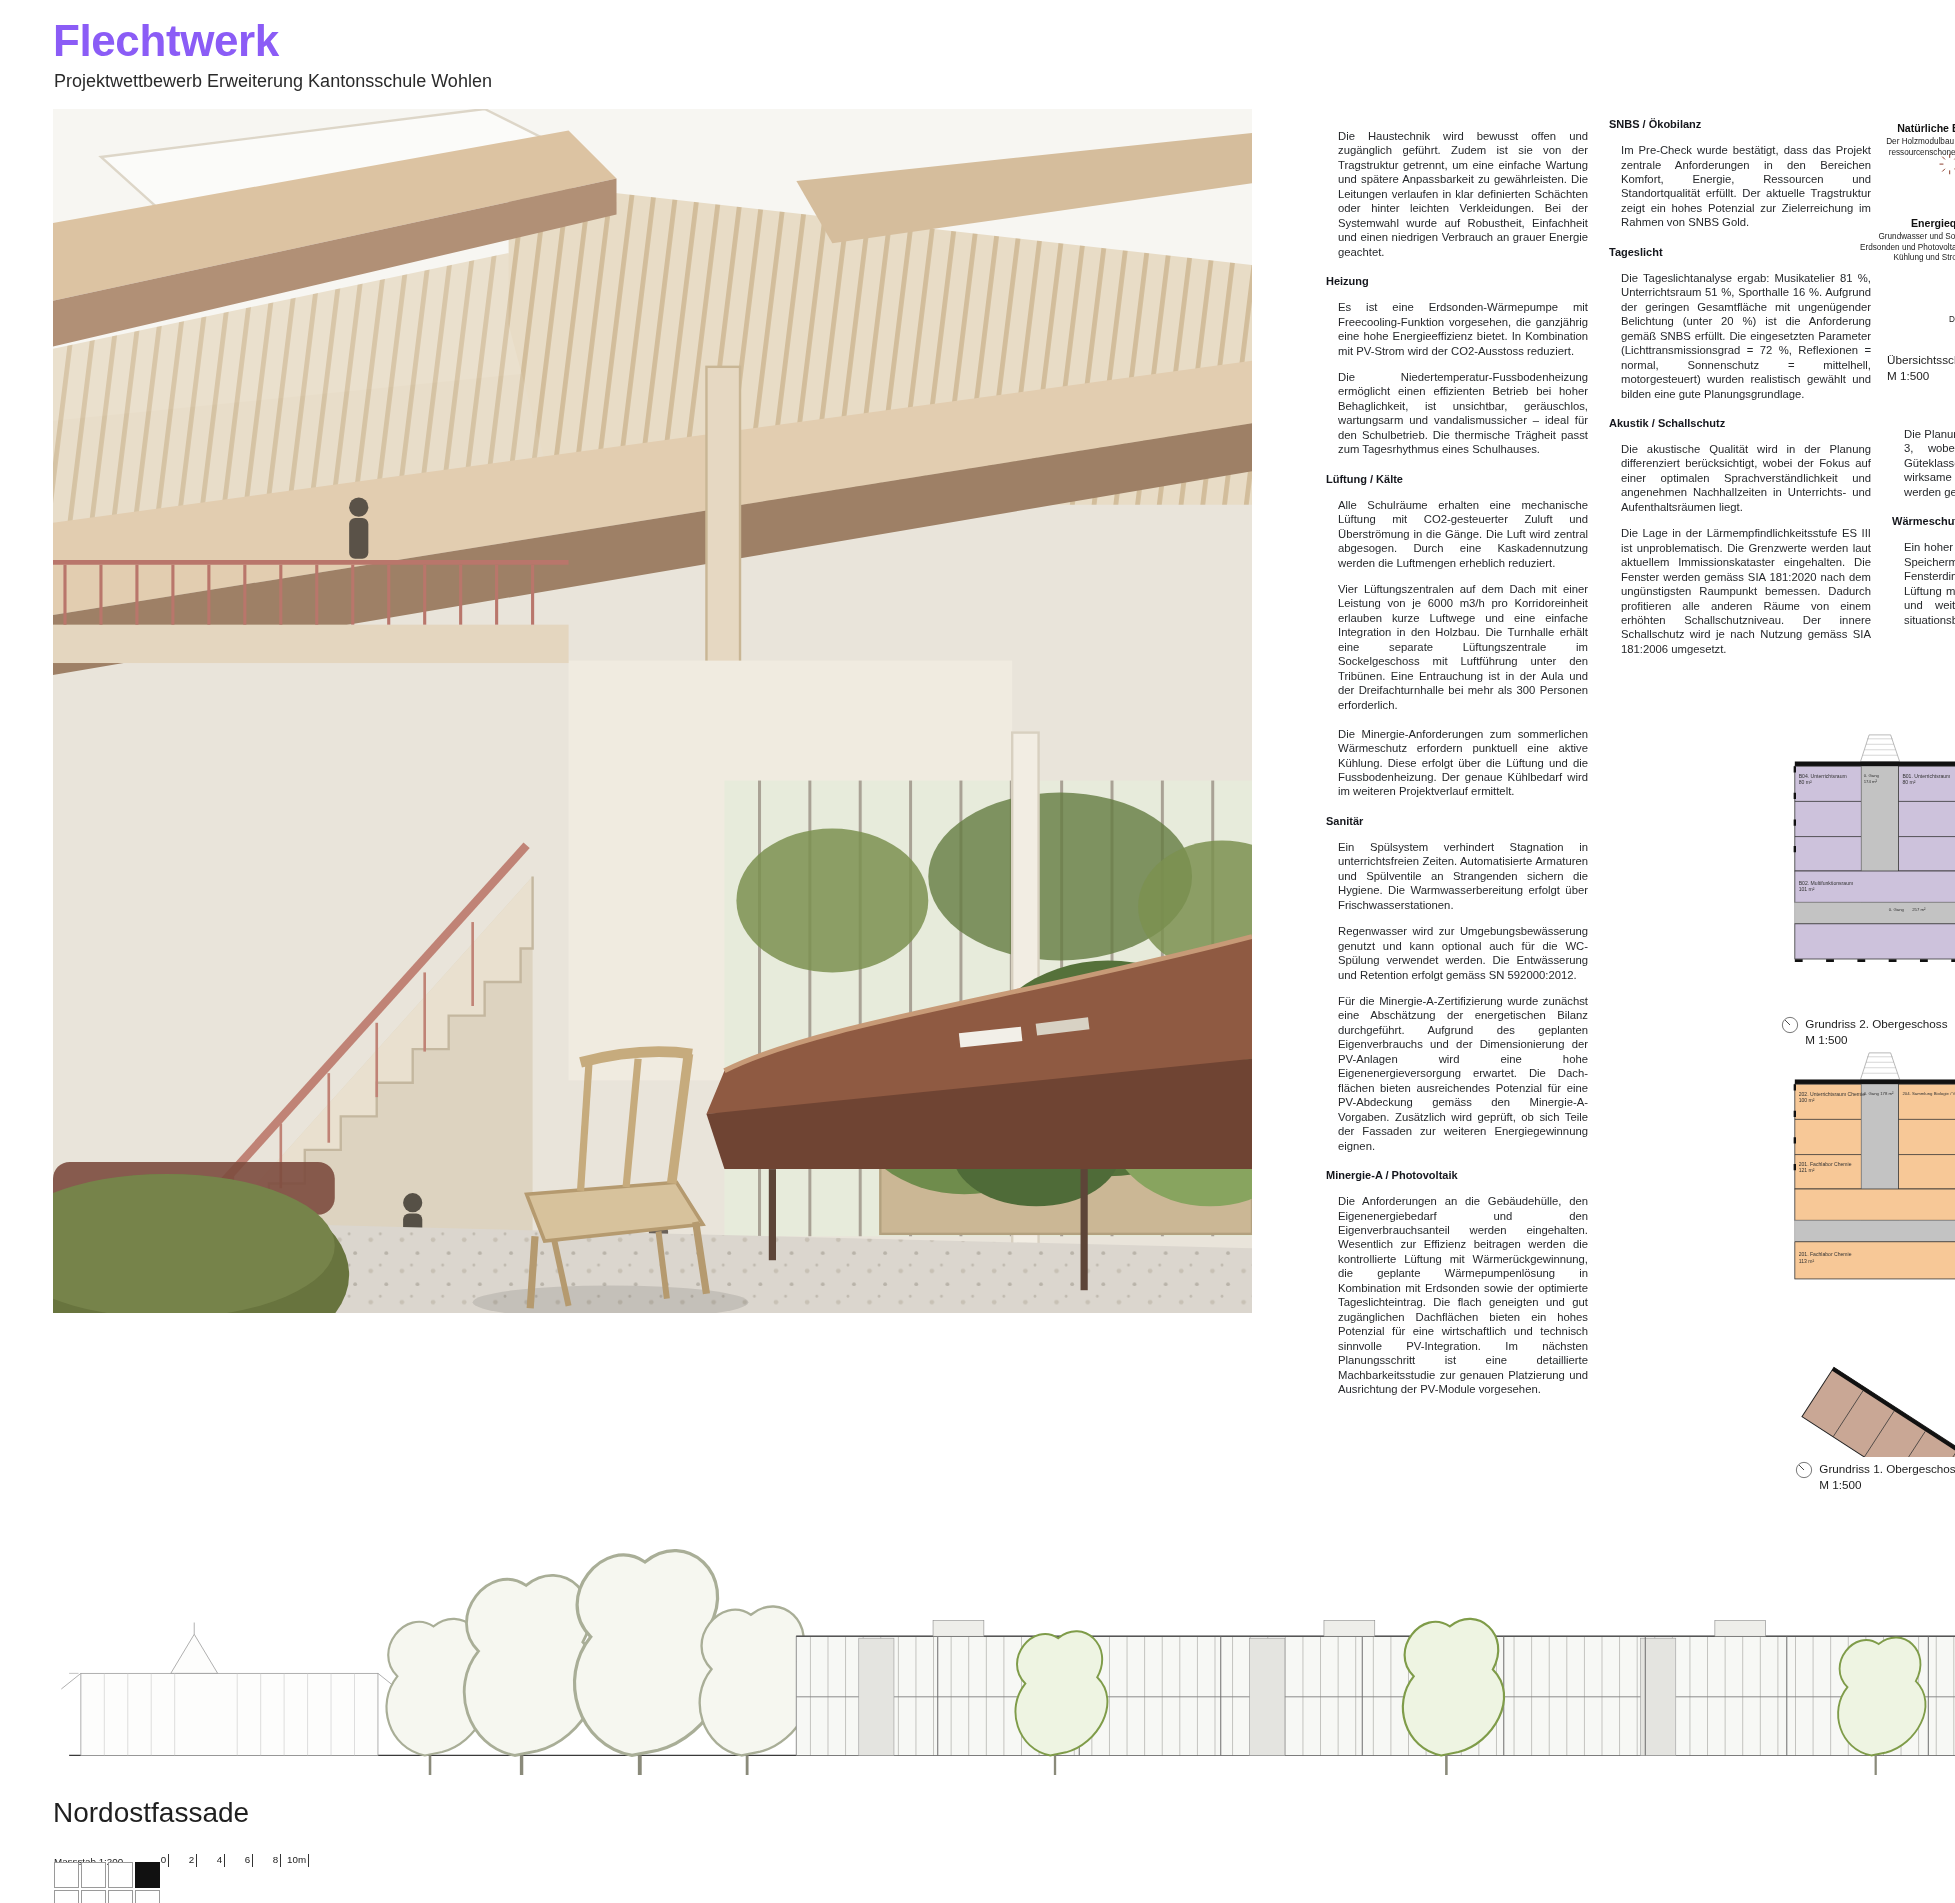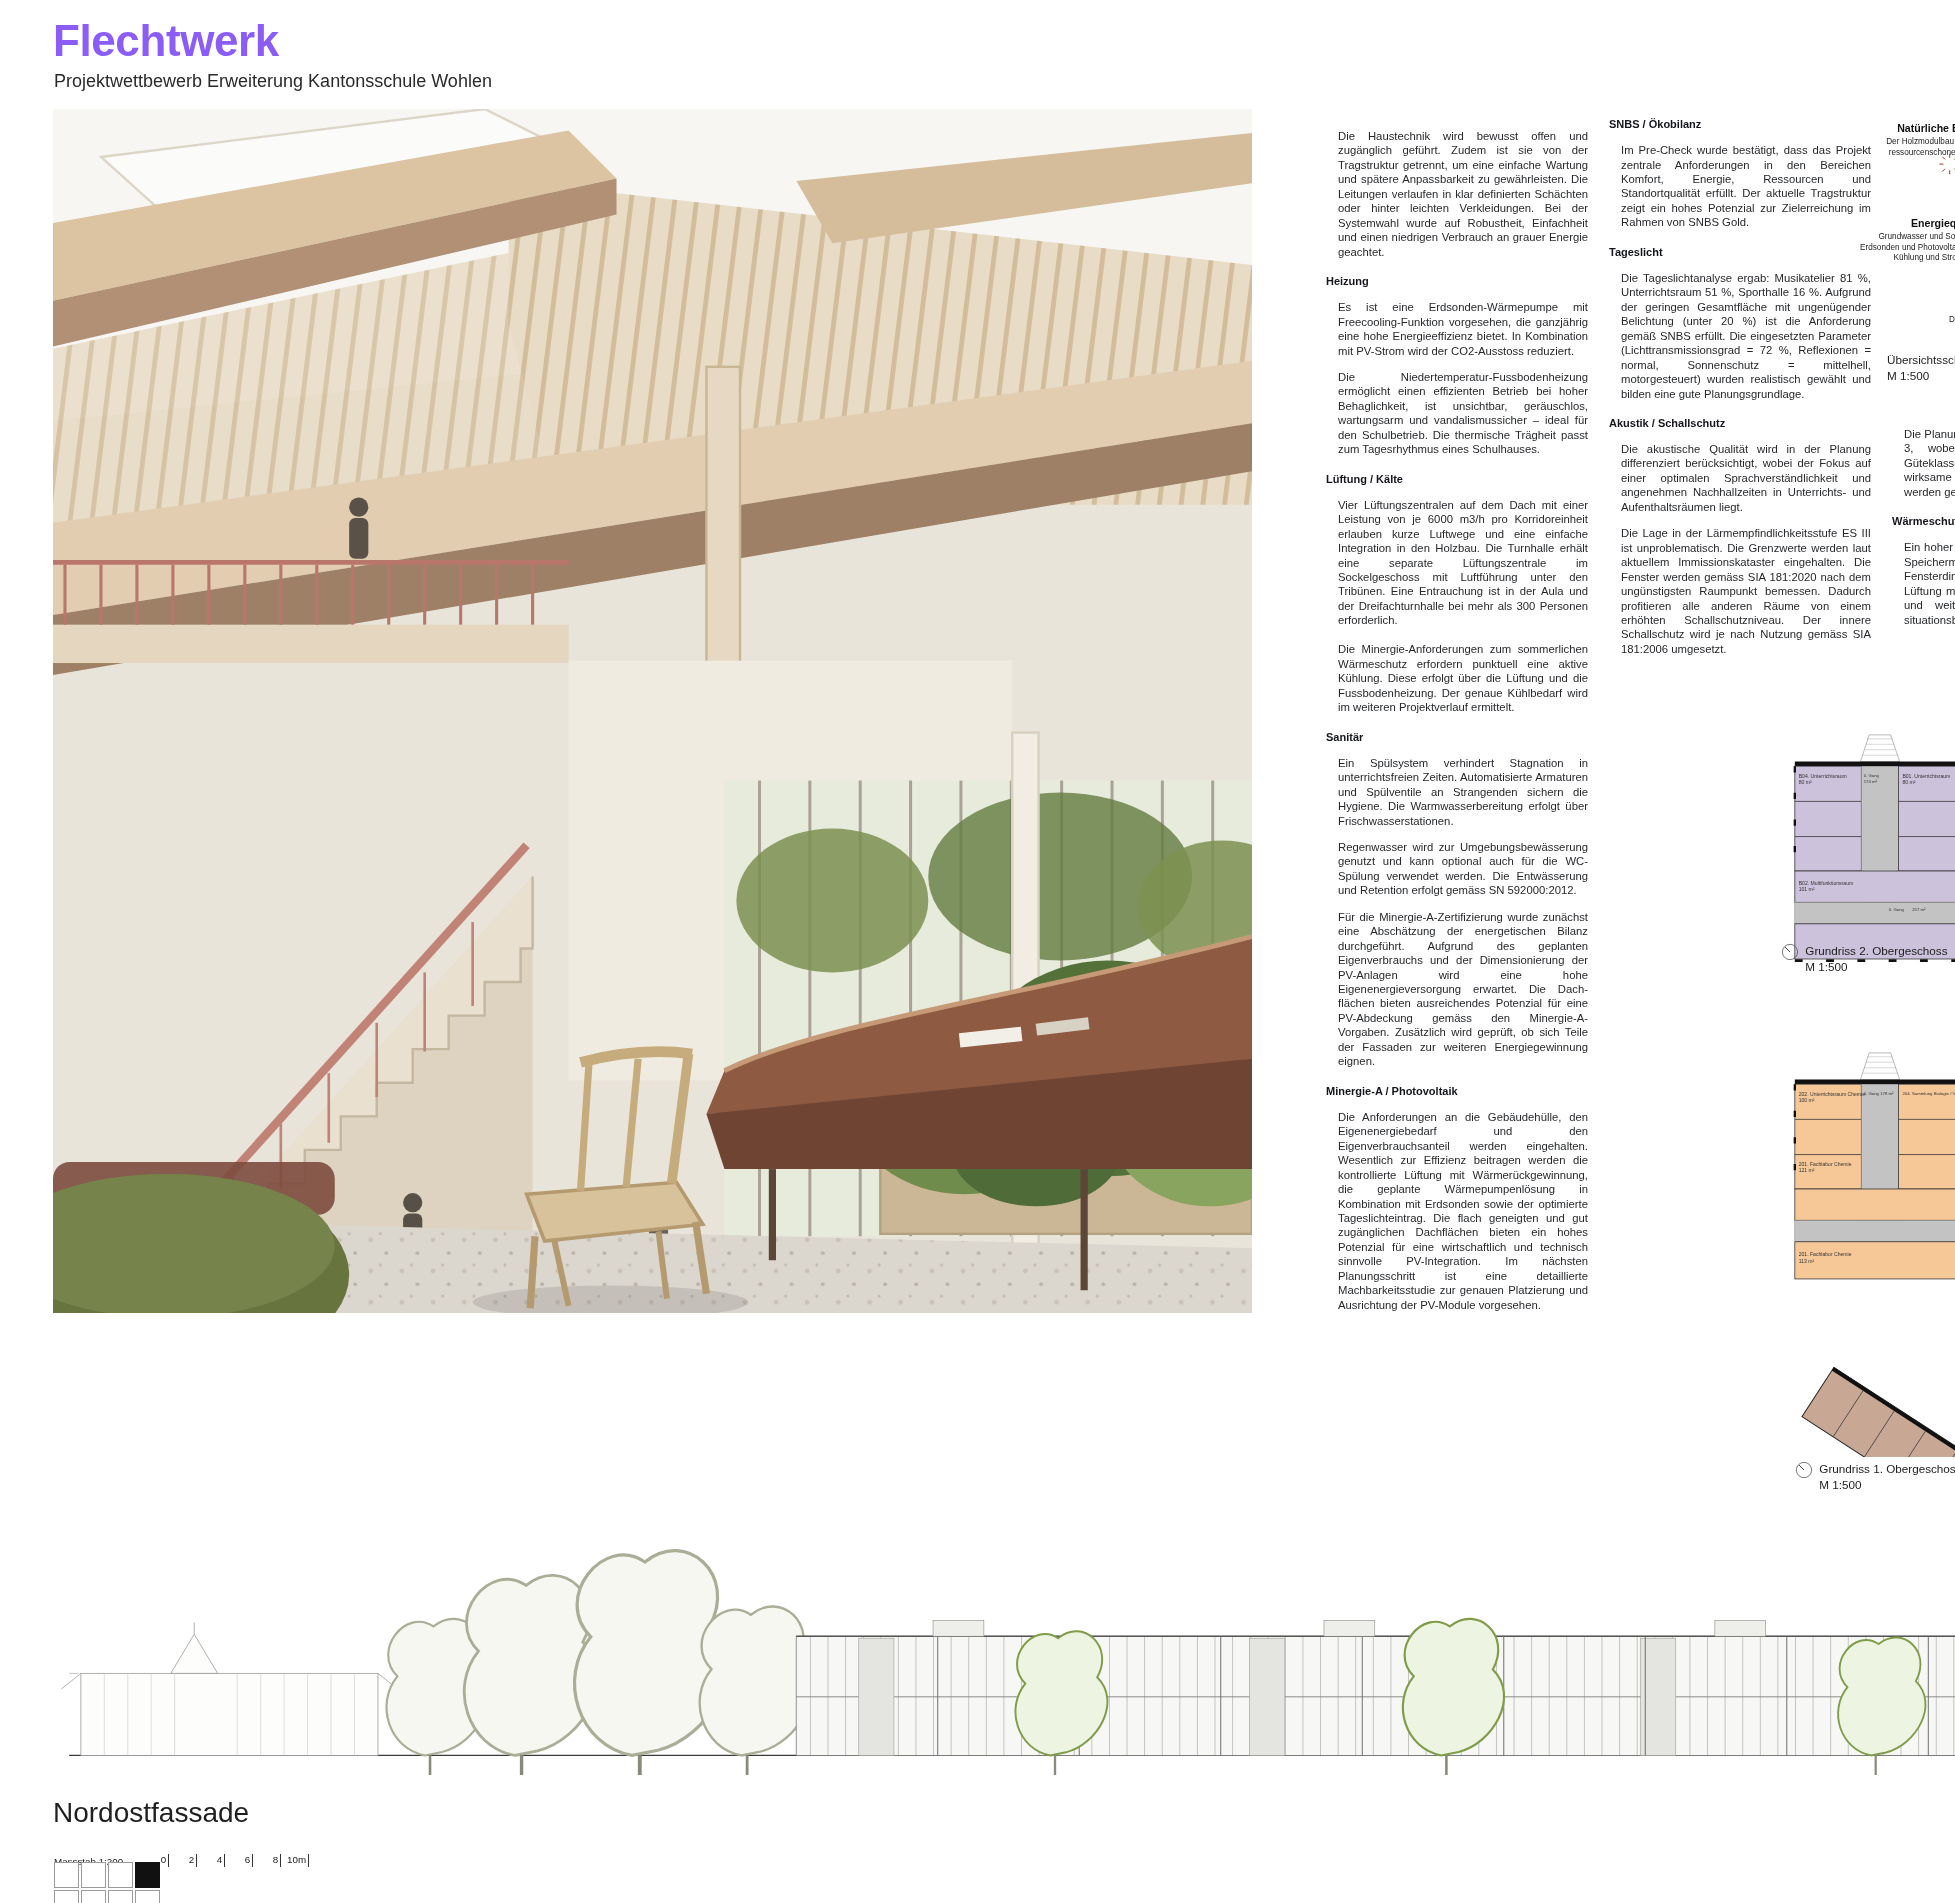--- a/index.html
+++ b/index.html
@@ -184,20 +184,21 @@
       <ellipse cx="95" cy="948" rx="140" ry="60" fill="#76834a"></ellipse>
     </g>
   </svg>
 
   <div class="col" style="left:1326px;top:117px">
     <p>Die Haustechnik wird bewusst offen und zugänglich geführt. Zudem ist sie von der Tragstruktur getrennt, um eine einfache Wartung und spätere Anpassbarkeit zu gewährleisten. Die Leitungen verlaufen in klar definierten Schächten oder hinter leichten Verkleidungen. Bei der Systemwahl wurde auf Robustheit, Einfachheit und einen niedrigen Verbrauch an grauer Energie geachtet.</p>
     <h3>Heizung</h3>
     <p>Es ist eine Erdsonden-Wärmepumpe mit Freecooling-Funktion vorgesehen, die ganzjährig eine hohe Energieeffizienz bietet. In Kombination mit PV-Strom wird der CO2-Ausstoss reduziert.</p>
     <p>Die Niedertemperatur-Fussbodenheizung ermöglicht einen effizienten Betrieb bei hoher Behaglichkeit, ist unsichtbar, geräuschlos, wartungsarm und vandalismussicher – ideal für den Schulbetrieb. Die thermische Trägheit passt zum Tagesrhythmus eines Schulhauses.</p>
     <h3>Lüftung / Kälte</h3>
+    <p>Alle Schulräume erhalten eine mechanische Lüftung mit CO2-gesteuerter Zuluft und Überströmung in die Gänge. Die Luft wird zentral abgesogen. Durch eine Kaskadennutzung werden die Luftmengen erheblich reduziert.</p>
     <p>Vier Lüftungszentralen auf dem Dach mit einer Leistung von je 6000 m3/h pro Korridoreinheit erlauben kurze Luftwege und eine einfache Integration in den Holzbau. Die Turnhalle erhält eine separate Lüftungszentrale im Sockelgeschoss mit Luftführung unter den Tribünen. Eine Entrauchung ist in der Aula und der Dreifachturnhalle bei mehr als 300 Personen erforderlich.</p>
     <p class="gap">Die Minergie-Anforderungen zum sommerlichen Wärmeschutz erfordern punktuell eine aktive Kühlung. Diese erfolgt über die Lüftung und die Fussbodenheizung. Der genaue Kühlbedarf wird im weiteren Projektverlauf ermittelt.</p>
     <h3>Sanitär</h3>
     <p>Ein Spülsystem verhindert Stagnation in unterrichtsfreien Zeiten. Automatisierte Armaturen und Spülventile an Strangenden sichern die Hygiene. Die Warmwasserbereitung erfolgt über Frischwasserstationen.</p>
     <p>Regenwasser wird zur Umgebungsbewässerung genutzt und kann optional auch für die WC-Spülung verwendet werden. Die Entwässerung und Retention erfolgt gemäss SN 592000:2012.</p>
     <p>Für die Minergie-A-Zertifizierung wurde zunächst eine Abschätzung der energetischen Bilanz durchgeführt. Aufgrund des geplanten Eigenverbrauchs und der Dimensionierung der PV-Anlagen wird eine hohe Eigenenergieversorgung erwartet. Die Dach- flächen bieten ausreichendes Potenzial für eine PV-Abdeckung gemäss den Minergie-A- Vorgaben. Zusätzlich wird geprüft, ob sich Teile der Fassaden zur weiteren Energiegewinnung eignen.</p>
     <h3>Minergie-A / Photovoltaik</h3>
     <p>Die Anforderungen an die Gebäudehülle, den Eigenenergiebedarf und den Eigenverbrauchsanteil werden eingehalten. Wesentlich zur Effizienz beitragen werden die kontrollierte Lüftung mit Wärmerückgewinnung, die geplante Wärmepumpenlösung in Kombination mit Erdsonden sowie der optimierte Tageslichteintrag. Die flach geneigten und gut zugänglichen Dachflächen bieten ein hohes Potenzial für eine wirtschaftlich und technisch sinnvolle PV-Integration. Im nächsten Planungsschritt ist eine detaillierte Machbarkeitsstudie zur genauen Platzierung und Ausrichtung der PV-Module vorgesehen.</p>
   </div>
 
@@ -413,21 +414,21 @@
       <text x="30" y="385">B02. Multifunktionsraum</text>
         <text x="30" y="401">101 m²</text>
       <text x="690" y="395" font-size="11">B04. Vorbereitung allgemeiner Unterricht 20 m²</text>
       <text x="462" y="378" font-size="11">0. Erschliessung 20 m²</text>
       <text x="1125" y="378" font-size="11">704. WC SuS 25 m²</text>
       <text x="260" y="452" font-size="11">0. Gang</text>
         <text x="320" y="452" font-size="11">257 m²</text>
       <text x="1345" y="510" font-size="11">B03. kooperative Lern- und Arbeitszone 58 m²</text>
     </g>
   </svg>
-  <div class="plan-caption" style="left:1781px;top:943px">
+  <div class="plan-caption" style="left:1781px;top:1016px">
     <span class="north">
       <svg viewBox="0 0 40 40" width="18" height="18">
           <circle cx="20" cy="20" r="17" fill="none" stroke="#444" stroke-width="1.6"></circle>
           <line x1="20" y1="20" x2="9" y2="9" stroke="#444" stroke-width="2.2"></line>
         </svg>
     </span>
     <span class="cap">
         <div>Grundriss 2. Obergeschoss</div>
         <div>M 1:500</div>
       </span>

